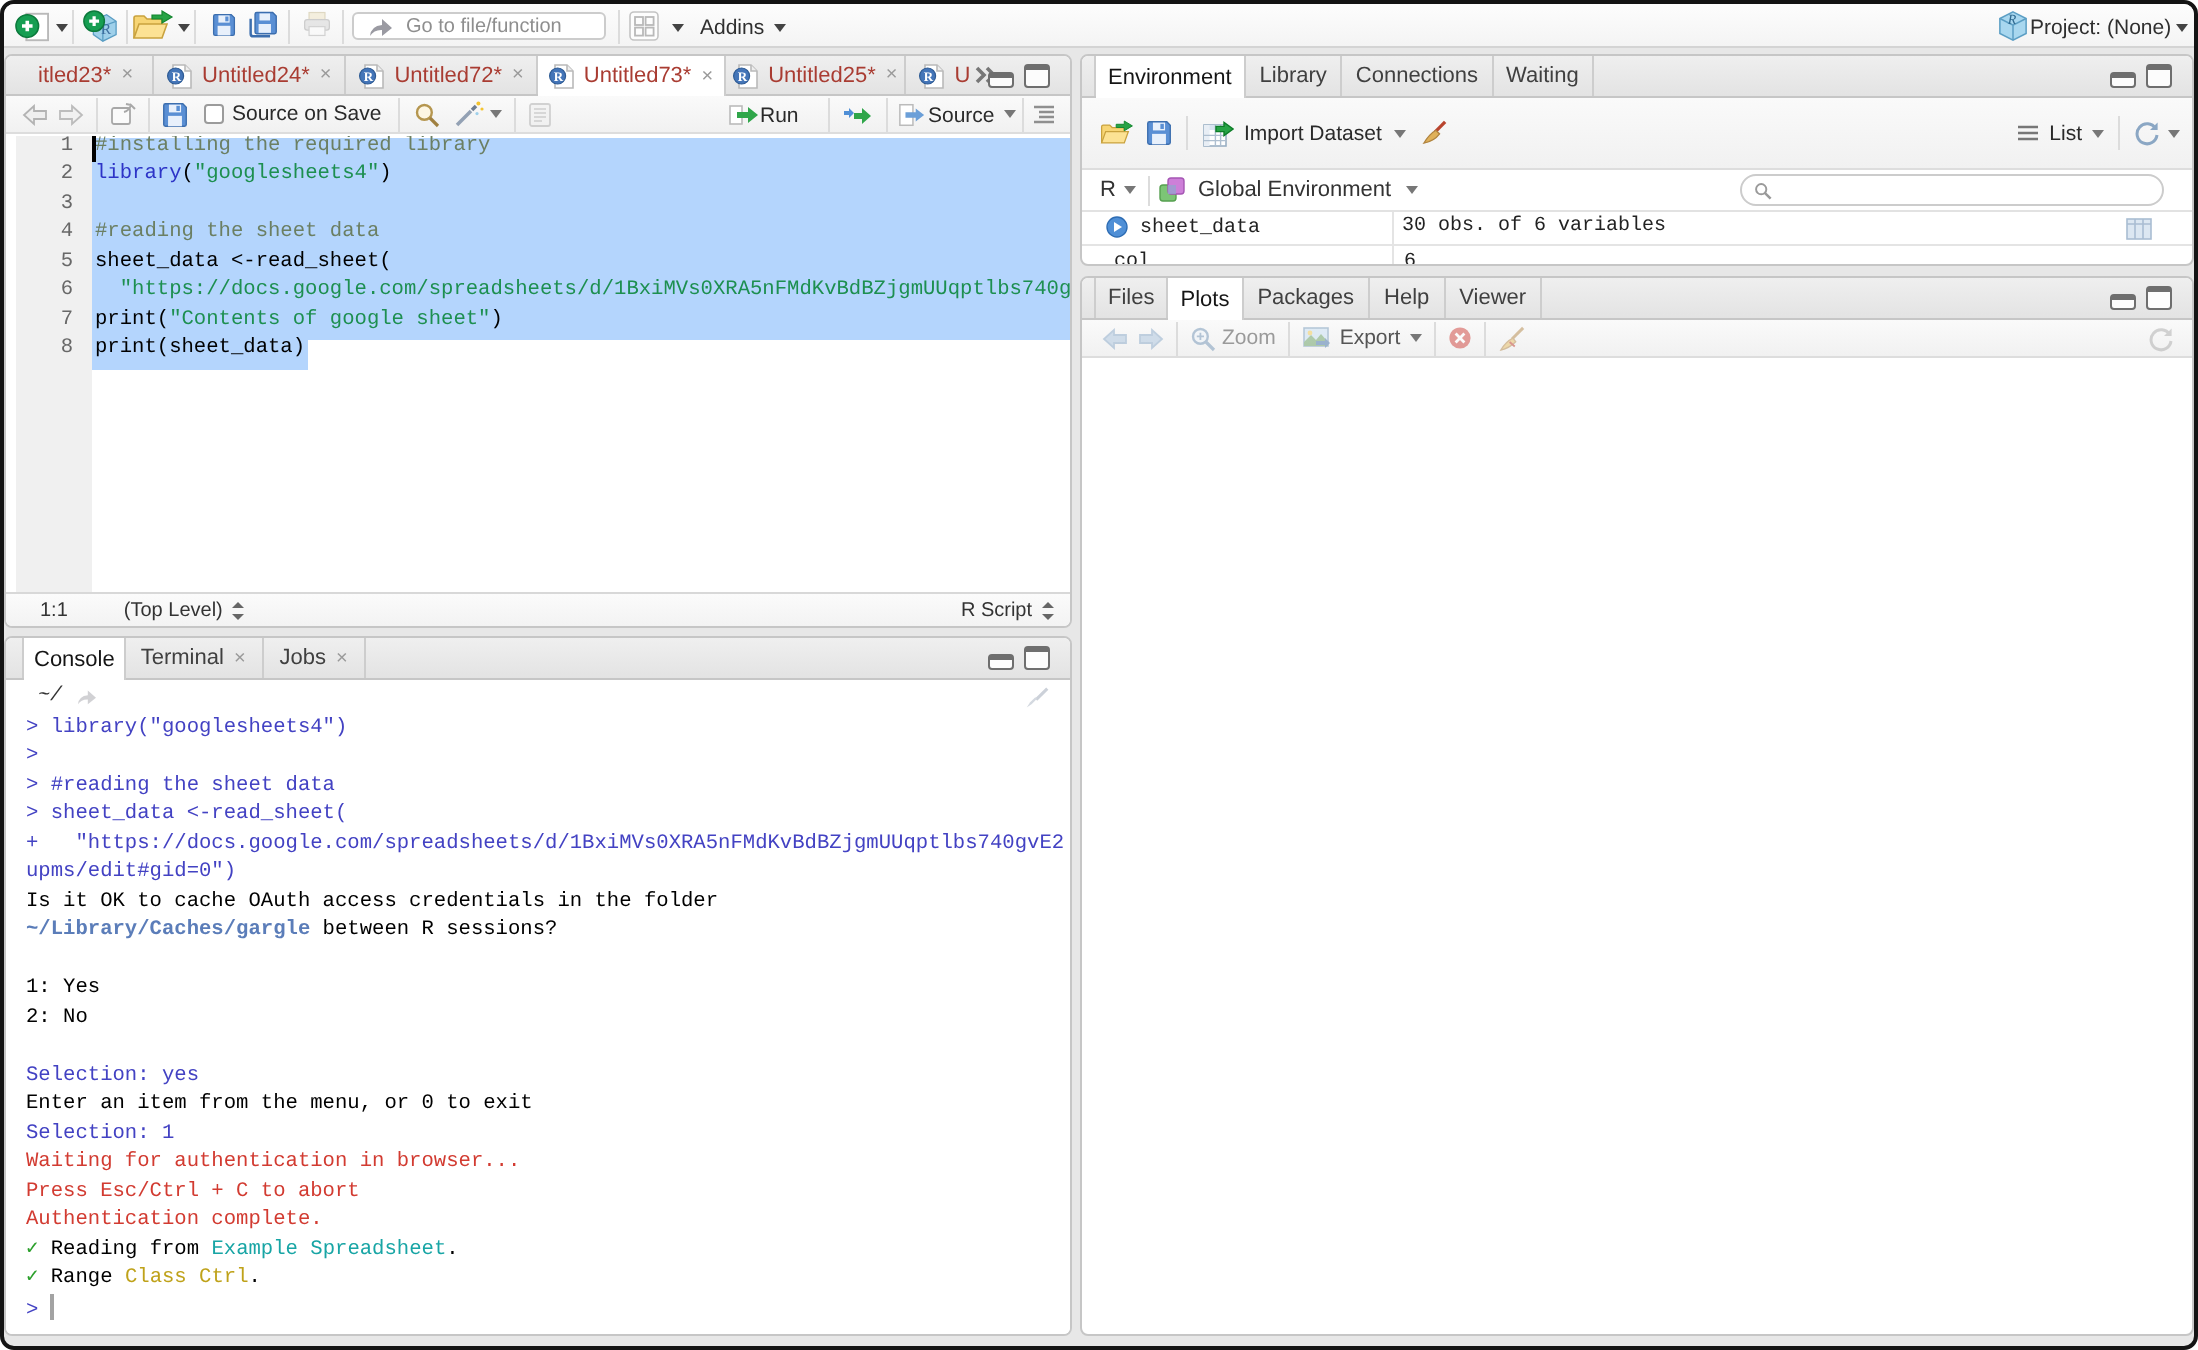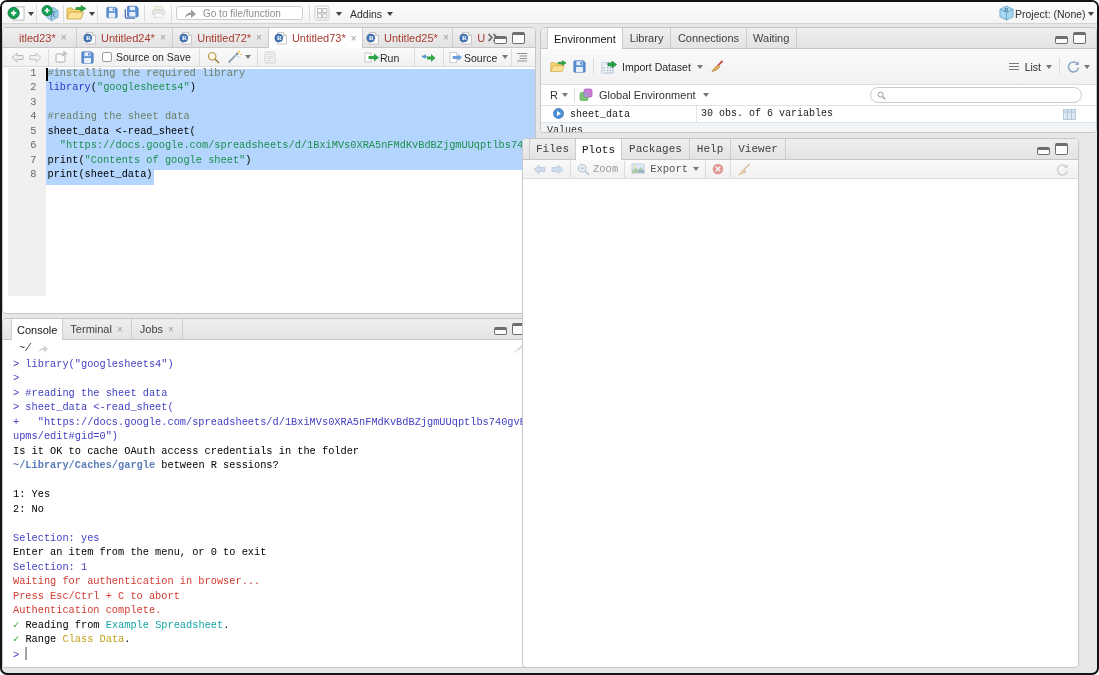--- a/index.html
+++ b/index.html
@@ -23,21 +23,21 @@
 .caret.lt { border-top-color:#777; }
 #gotobox {
   width:127px; height:14px; background:#fff; border:1px solid #ccc; border-radius:3px;
   display:flex; align-items:center; font-size:10px; color:#8e8e8e;
 }
 
 .pane { position:absolute; background:#fff; border:1px solid #c6c6c6; border-radius:4px; overflow:hidden; }
 #src-pane { left:0px; top:25px; width:534px; height:287px; }
 #con-pane { left:0px; top:316px; width:534px; height:350px; }
 #env-pane { left:538px; top:25px; width:557px; height:106px; }
-#fil-pane { left:520px; top:136px; width:557px; height:530px;font-family:Liberation Mono, monospace; }
+#fil-pane { left:538px; top:136px; width:557px; height:530px; }
 
 .tabbar {
   position:relative; height:20px; background:linear-gradient(#efefef,#e3e3e3);
   border-bottom:1px solid #c6c6c6; display:flex; align-items:stretch;
   font-size:11px; color:#333;
 }
 .tab { display:flex; align-items:center; padding:0 6px; border-right:1px solid #cdcdcd; position:relative; white-space:nowrap; }
 .tab.active { background:#fff; margin-bottom:-1px; border-bottom:none; }
 .tab .x { color:#9a9a9a; font-size:10px; margin-left:5px; }
 .red { color:#a93c32; }
@@ -324,20 +324,33 @@
       <div id="code"><span class="cmt">#installing the required library</span>
 <span class="kw">library</span>(<span class="str">"googlesheets4"</span>)
 
 <span class="cmt">#reading the sheet data</span>
 sheet_data &lt;-read_sheet(
   <span class="str">"https://docs.google.com/spreadsheets/d/1BxiMVs0XRA5nFMdKvBdBZjgmUUqptlbs740gvE2upms/edit#gid=0"</span>)
 print(<span class="str">"Contents of google sheet"</span>)
 print(sheet_data)</div>
       <div id="cursor"></div>
     </div>
+    <div id="statusbar">
+      <div style="width:17px"></div>
+        <span>1:1</span>
+      <div style="width:28px"></div>
+        <span>(Top Level)</span>
+      <div style="width:5px"></div>
+        <span class="updn"></span>
+      <div style="flex:1"></div>
+        <span>R Script</span>
+      <div style="width:5px"></div>
+        <span class="updn"></span>
+        <div style="width:8px"></div>
+    </div>
   </div>
   <div class="pane" id="con-pane">
     <div class="tabbar" style="height:21px">
       <div style="width:9px;border-right:1px solid #cdcdcd"></div>
       <div class="tab active" style="padding:0 5px">
           <span style="color:#151515">Console</span>
         </div>
       <div class="tab" style="padding:0 8px 0 7px">
           <span style="color:#404040">Terminal</span>
           <span class="x">×</span>
@@ -377,21 +390,21 @@
 1: Yes
 2: No
 
 <span class="cb">Selection: yes</span>
 Enter an item from the menu, or 0 to exit
 <span class="cb">Selection: 1</span>
 <span class="cr">Waiting for authentication in browser...
 Press Esc/Ctrl + C to abort
 Authentication complete.</span>
 <span class="gn">✓</span> Reading from <span class="cy">Example Spreadsheet</span>.
-<span class="gn">✓</span> Range <span class="gd">Class Data</span>.
+<span class="gn">✓</span> Range <span class="gd">Class Ctrl</span>.
 <span class="cb">&gt;</span> <span id="concursor"></span></div>
   </div>
   <div class="pane" id="env-pane">
     <div class="tabbar" style="height:21px">
       <div style="width:7px;border-right:1px solid #cdcdcd"></div>
       <div class="tab active" style="padding:0 6px">
           <span style="color:#151515">Environment</span>
         </div>
       <div class="tab" style="padding:0 7px">
           <span style="color:#404040">Library</span>
@@ -497,24 +510,20 @@
         </svg>
       <div style="width:6px"></div>
         <span>sheet_data</span>
       <div style="position:absolute;left:155px;top:0;bottom:0;width:1px;background:#e4e4e4"></div>
       <div style="position:absolute;left:160px;top:2px">30 obs. of 6 variables</div>
       <svg style="position:absolute;right:20px;top:3px" width="13" height="11" viewBox="0 0 13 11">
           <rect x="0.5" y="0.5" width="12" height="10" fill="#dce7f2" stroke="#a9bdd2" stroke-width="0.8"></rect>
           <path d="M0.5 3 L12.5 3 M4.5 0.5 L4.5 10.5 M8.5 0.5 L8.5 10.5" stroke="#a9bdd2" stroke-width="0.8"></path>
         </svg>
     </div>
-    <div class="grid-row ghead">
-        <div style="width:6px"></div>
-        <span>Values</span>
-      </div>
     <div class="grid-row" style="border-bottom:none;align-items:flex-start;padding-top:3px">
       <div style="width:16px"></div>
         <span>col</span>
       <div style="position:absolute;left:155px;top:0;bottom:0;width:1px;background:#e4e4e4"></div>
       <div style="position:absolute;left:161px;top:3px">6</div>
     </div>
   </div>
   <div class="pane" id="fil-pane">
     <div class="tabbar" style="height:21px">
       <div style="width:7px;border-right:1px solid #cdcdcd"></div>

